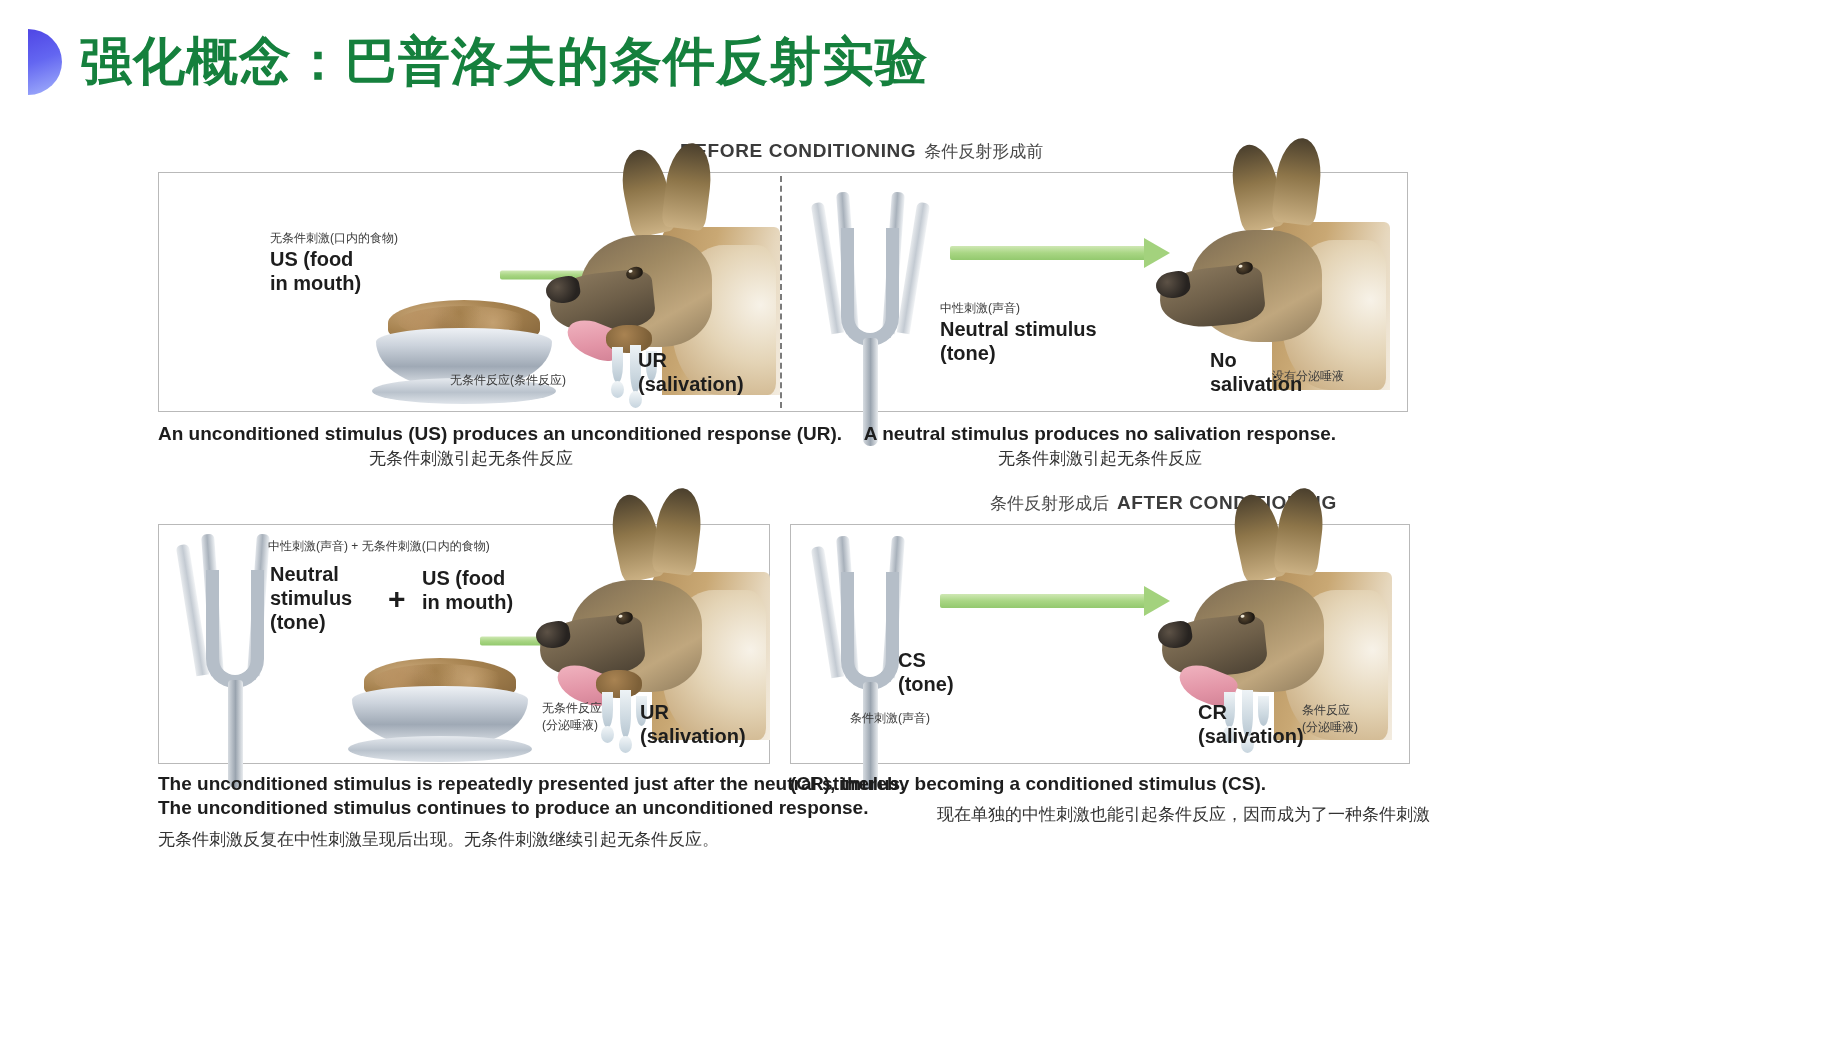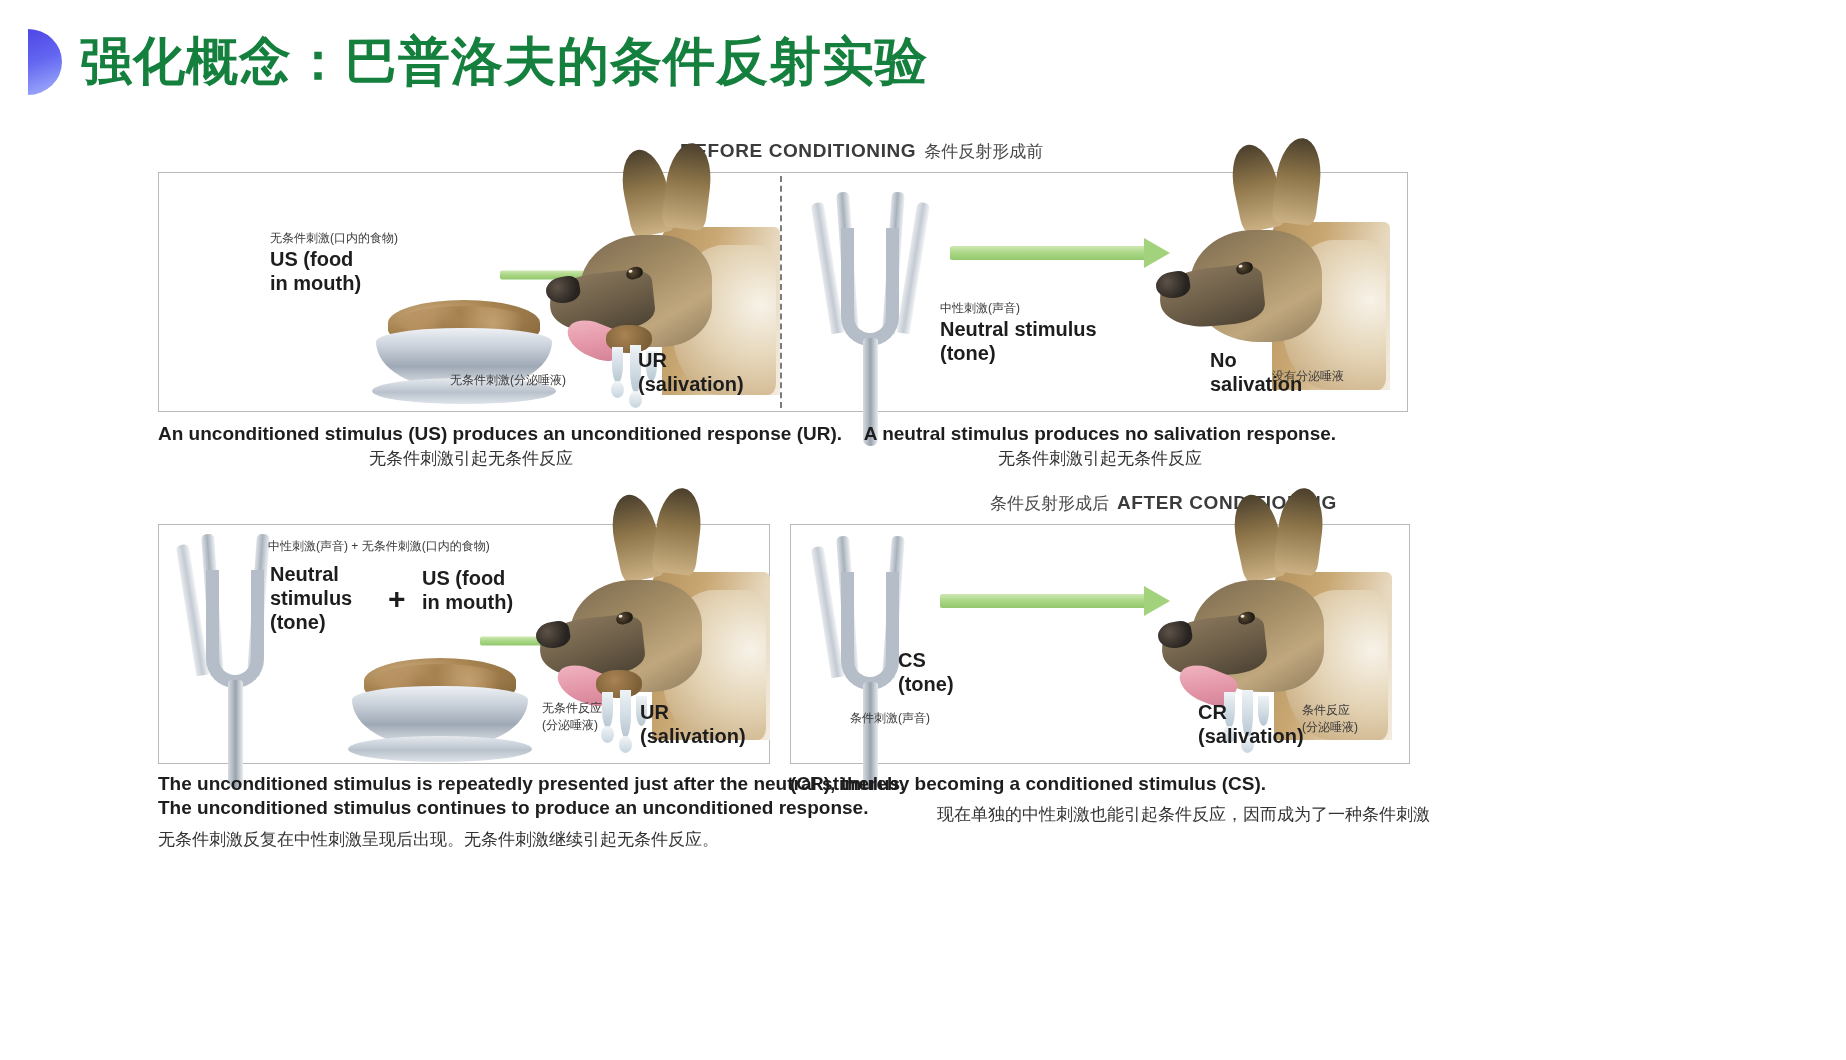--- a/index.html
+++ b/index.html
@@ -223,21 +223,21 @@
     <div class="tongue"></div>
     <div class="jawfood"></div>
     <div class="drool d1"></div>
     <div class="drool d2"></div>
     <div class="drool d3"></div>
     <div class="drip" style="left:61px;top:186px;"></div>
     <div class="drip" style="left:79px;top:196px;"></div>
   </div>
 
   <div class="lbl" style="left:300px;top:232px;">
-    <span class="cn">无条件刺激(分泌唾液)</span>
+    <span class="cn">无条件反应(条件反应)</span>
   </div>
   <div class="lbl" style="left:488px;top:208px;">
     <span class="en">UR</span>
     <span class="en">(salivation)</span>
   </div>
 
   <div class="fork" style="left:665px;top:48px;width:110px;height:260px;">
     <div class="prong outer" style="left:6px;top:14px;height:132px;transform:rotate(-9deg);"></div>
     <div class="prong" style="left:26px;top:4px;height:142px;transform:rotate(-4deg);"></div>
     <div class="prong" style="left:72px;top:4px;height:142px;transform:rotate(4deg);"></div>

